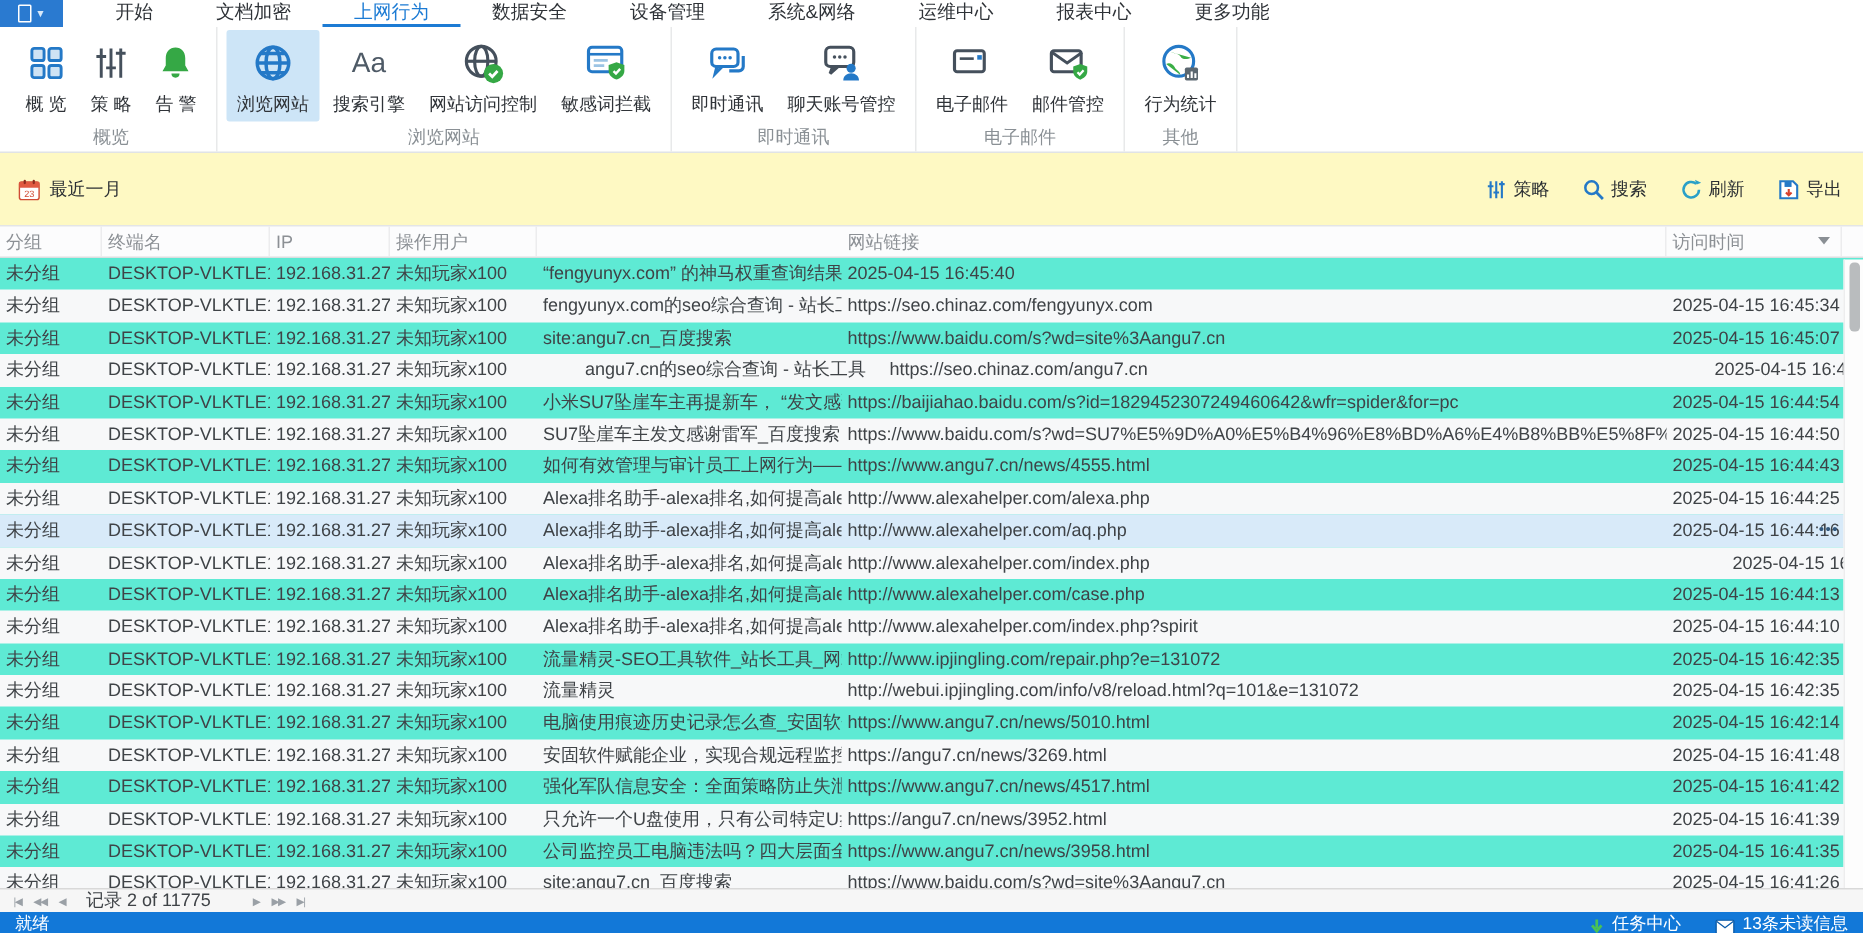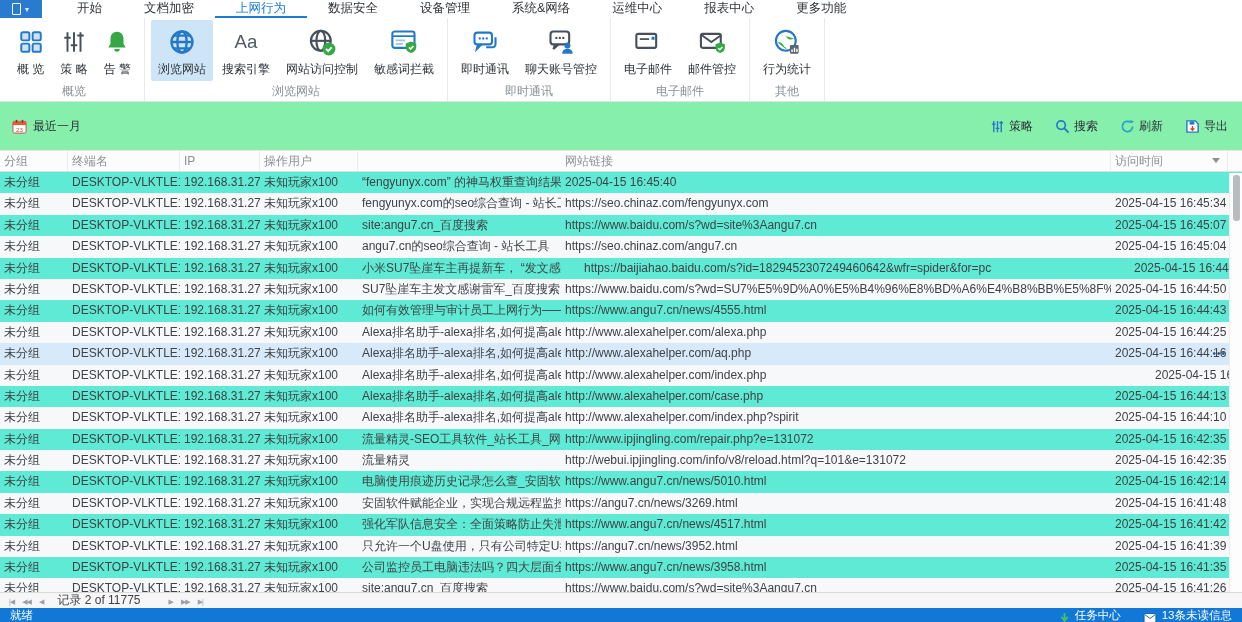--- a/index.html
+++ b/index.html
@@ -16,21 +16,21 @@
 
 .ribbon{height:84px;display:flex;align-items:stretch;background:#fff;border-bottom:1px solid #e0e3e6;padding-left:4px}
 .rgroup{display:flex;flex-direction:column;border-right:1px solid #e8e9ea;padding:2px 6px 0}
 .rbtns{display:flex;flex:1;align-items:stretch;gap:2px;justify-content:center}
 .rbtn{display:flex;flex-direction:column;align-items:center;padding:6px 7px 2px;cursor:pointer;border-radius:2px}
 .rbtn.active{background:#cde5f7}
 .ricon{height:32px;display:flex;align-items:center;justify-content:center}
 .rlabel{font-size:12px;color:#2f3338;white-space:nowrap;margin-top:3px}
 .rgrouplabel{height:20px;line-height:20px;text-align:center;color:#8a9095;font-size:12px}
 
-.toolbar{height:48px;background:#86efac;display:flex;align-items:center;justify-content:space-between;padding:0 12px}
+.toolbar{height:48px;background:#fef9c3;display:flex;align-items:center;justify-content:space-between;padding:0 12px}
 .datefilter{display:flex;align-items:center;gap:6px;cursor:pointer;color:#2b2f33}
 .tactions{display:flex;align-items:center;gap:22px;padding-right:2px}
 .taction{display:flex;align-items:center;gap:4px;cursor:pointer;color:#2b2f33}
 
 .grid{position:relative;height:442px;background:#5eead4}
 .ghead{display:flex;height:22px;background:#fcfcfd;border-top:1px solid #e3e5e7;border-bottom:1px solid #dcdee0;color:#8c9095}
 .gh{padding:0 4px;line-height:20px;border-right:1px solid #ececee;overflow:hidden;white-space:nowrap;position:relative;flex:none;cursor:pointer}
 .gh .sortarrow{position:absolute;right:7px;top:7px;width:0;height:0;border-left:4px solid transparent;border-right:4px solid transparent;border-top:5px solid #8a8f94}
 .ghfill{flex:1;border-right:none}
 .gbody{height:420px;overflow:hidden;position:relative}
@@ -333,31 +333,31 @@
           <div class="gc" style="width: 98px;">未知玩家x100</div>
           <div class="gc" style="width: 203px;">site:angu7.cn_百度搜索</div>
           <div class="gc" style="width: 550px;">https://www.baidu.com/s?wd=site%3Aangu7.cn</div>
           <div class="gc" style="width: 117px;">2025-04-15 16:45:07</div>
         </div>
         <div class="grow even">
           <div class="gc" style="width: 68px;">未分组</div>
           <div class="gc" style="width: 112px;">DESKTOP-VLKTLE1</div>
           <div class="gc" style="width: 80px;">192.168.31.27</div>
           <div class="gc" style="width: 98px;">未知玩家x100</div>
-          <div class="gc" style="width: 203px;">angu7.cn的seo综合查询 - 站长工具</div>
+          <div class="gc" style="width: 203px; margin-left: 28px;">angu7.cn的seo综合查询 - 站长工具</div>
           <div class="gc" style="width: 550px;">https://seo.chinaz.com/angu7.cn</div>
           <div class="gc" style="width: 117px;">2025-04-15 16:45:04</div>
         </div>
         <div class="grow">
           <div class="gc" style="width: 68px;">未分组</div>
           <div class="gc" style="width: 112px;">DESKTOP-VLKTLE1</div>
           <div class="gc" style="width: 80px;">192.168.31.27</div>
           <div class="gc" style="width: 98px;">未知玩家x100</div>
           <div class="gc" style="width: 203px;">小米SU7坠崖车主再提新车， “发文感谢雷...</div>
-          <div class="gc" style="width: 550px; margin-left: 19px;">https://baijiahao.baidu.com/s?id=1829452307249460642&amp;wfr=spider&amp;for=pc</div>
+          <div class="gc" style="width: 550px;">https://baijiahao.baidu.com/s?id=1829452307249460642&amp;wfr=spider&amp;for=pc</div>
           <div class="gc" style="width: 117px;">2025-04-15 16:44:54</div>
         </div>
         <div class="grow even">
           <div class="gc" style="width: 68px;">未分组</div>
           <div class="gc" style="width: 112px;">DESKTOP-VLKTLE1</div>
           <div class="gc" style="width: 80px;">192.168.31.27</div>
           <div class="gc" style="width: 98px;">未知玩家x100</div>
           <div class="gc" style="width: 203px;">SU7坠崖车主发文感谢雷军_百度搜索</div>
           <div class="gc" style="width: 550px;">https://www.baidu.com/s?wd=SU7%E5%9D%A0%E5%B4%96%E8%BD%A6%E4%B8%BB%E5%8F%91%E6%96%87%...</div>
           <div class="gc" style="width: 117px;">2025-04-15 16:44:50</div>

